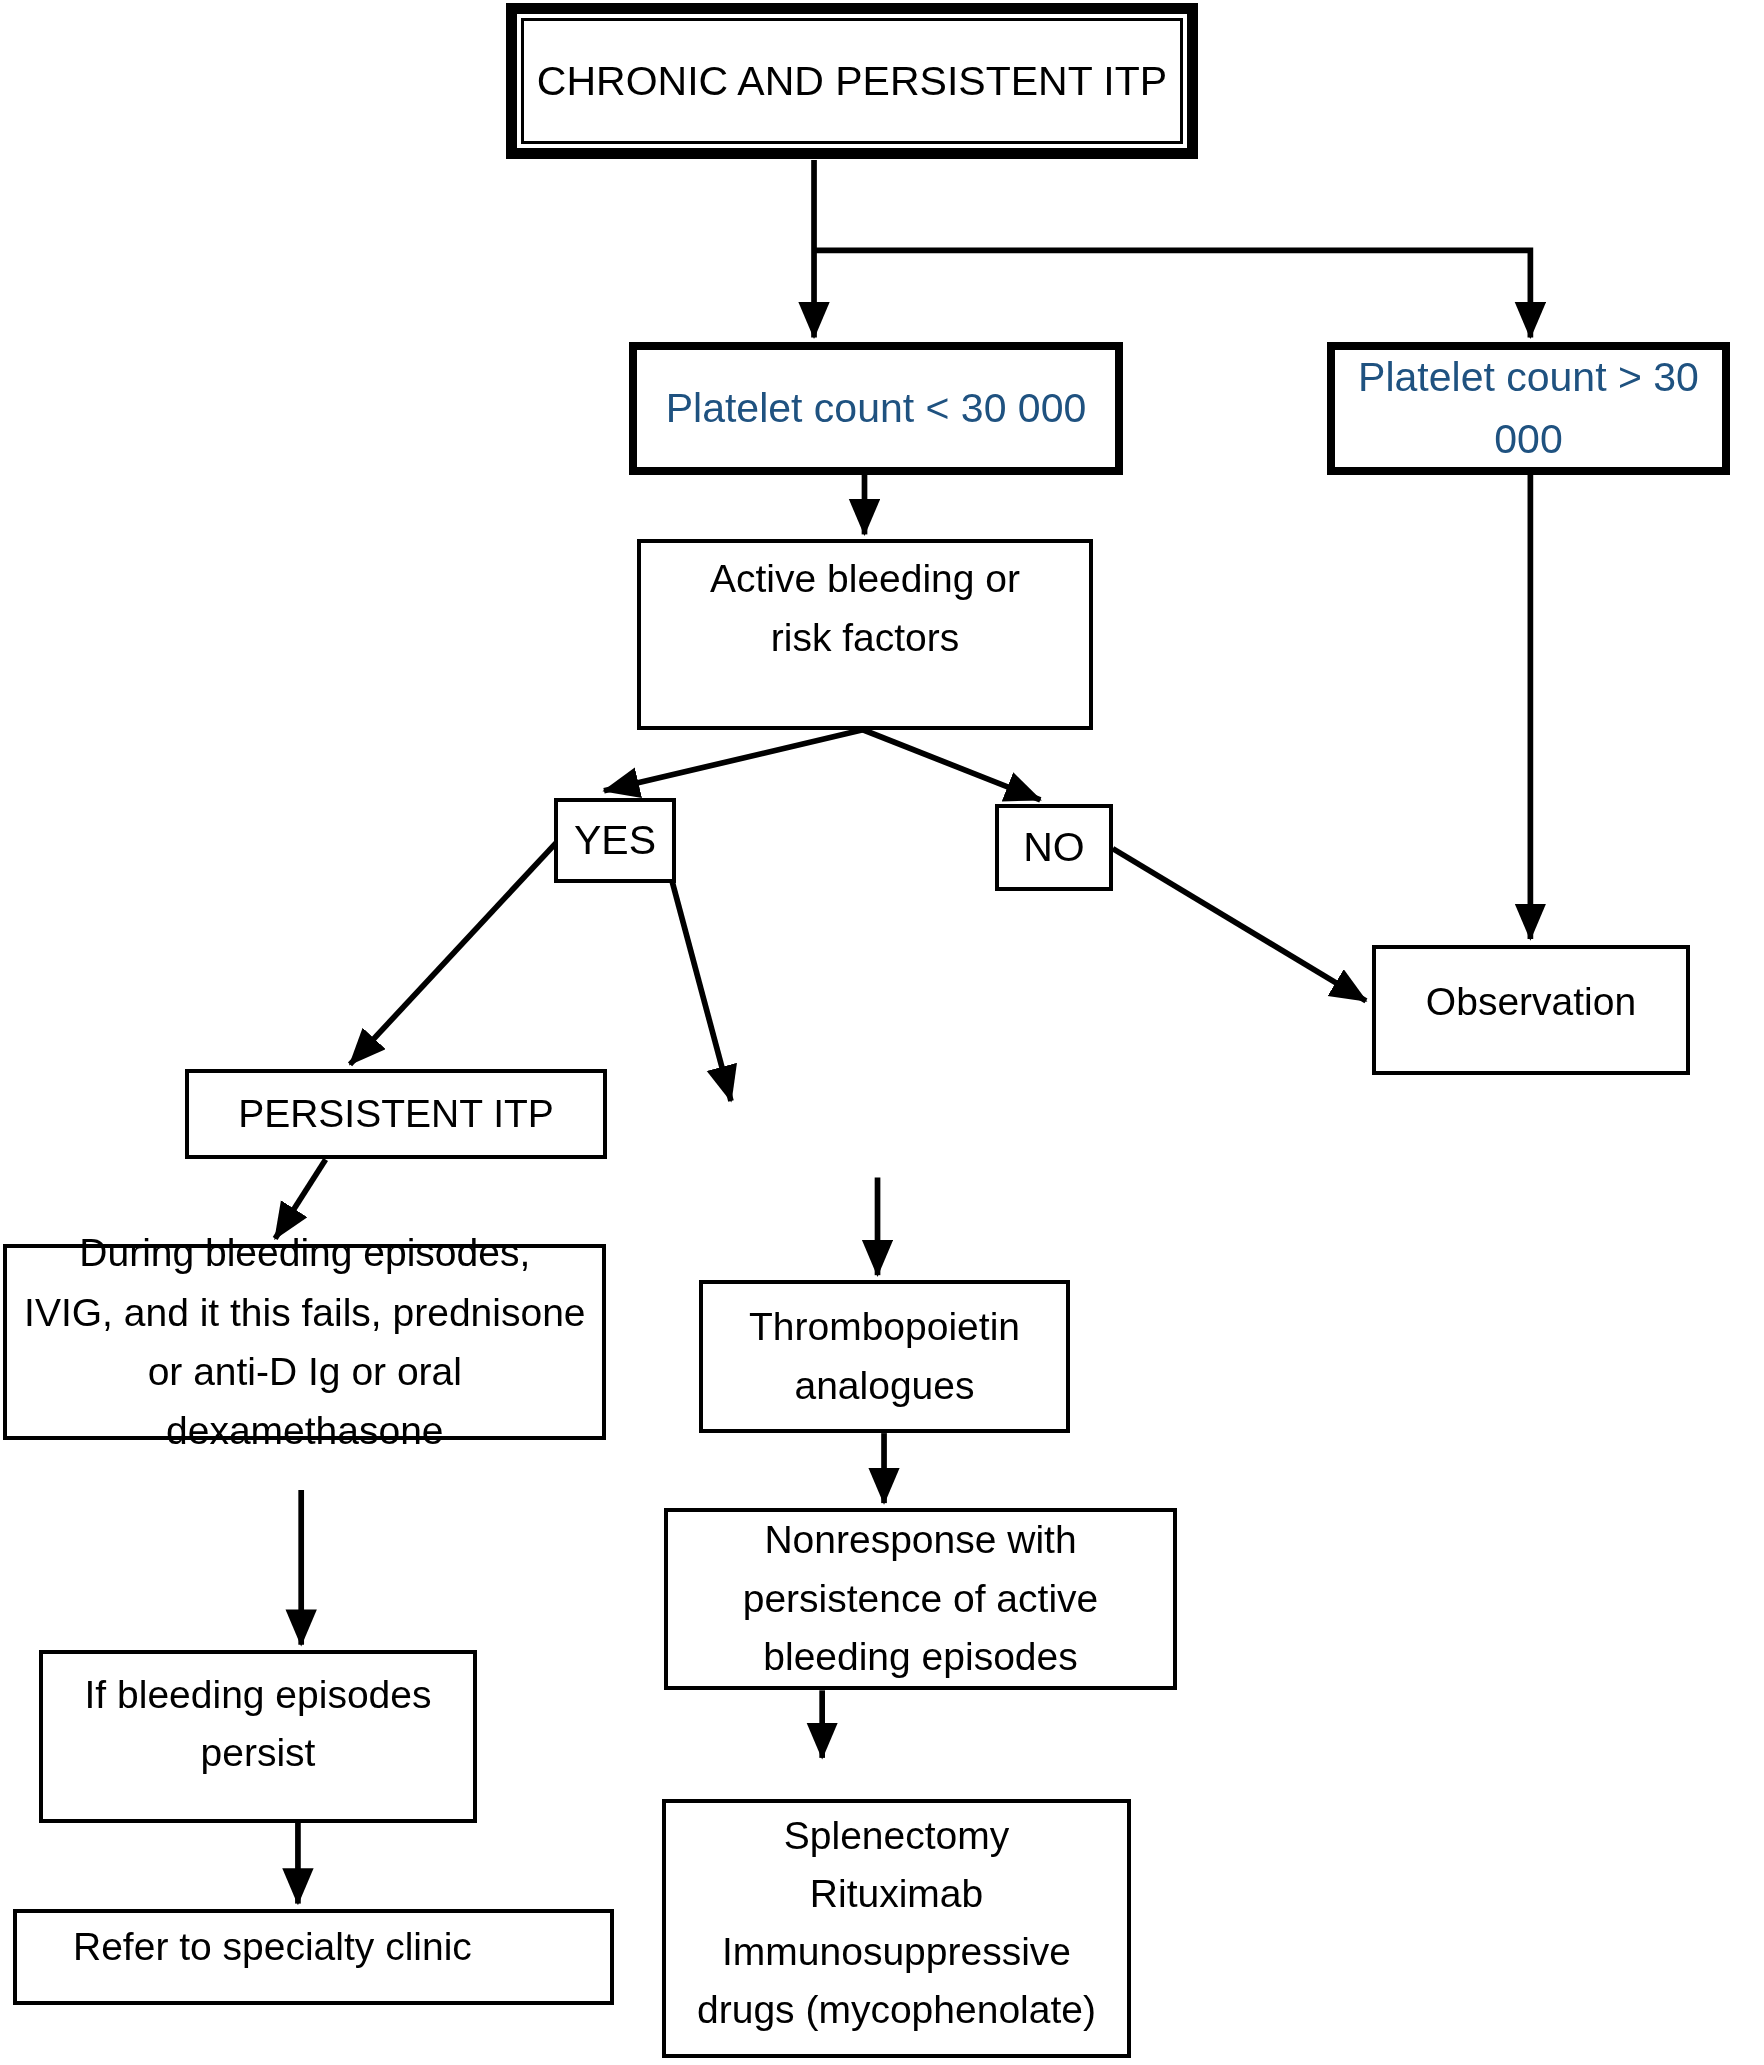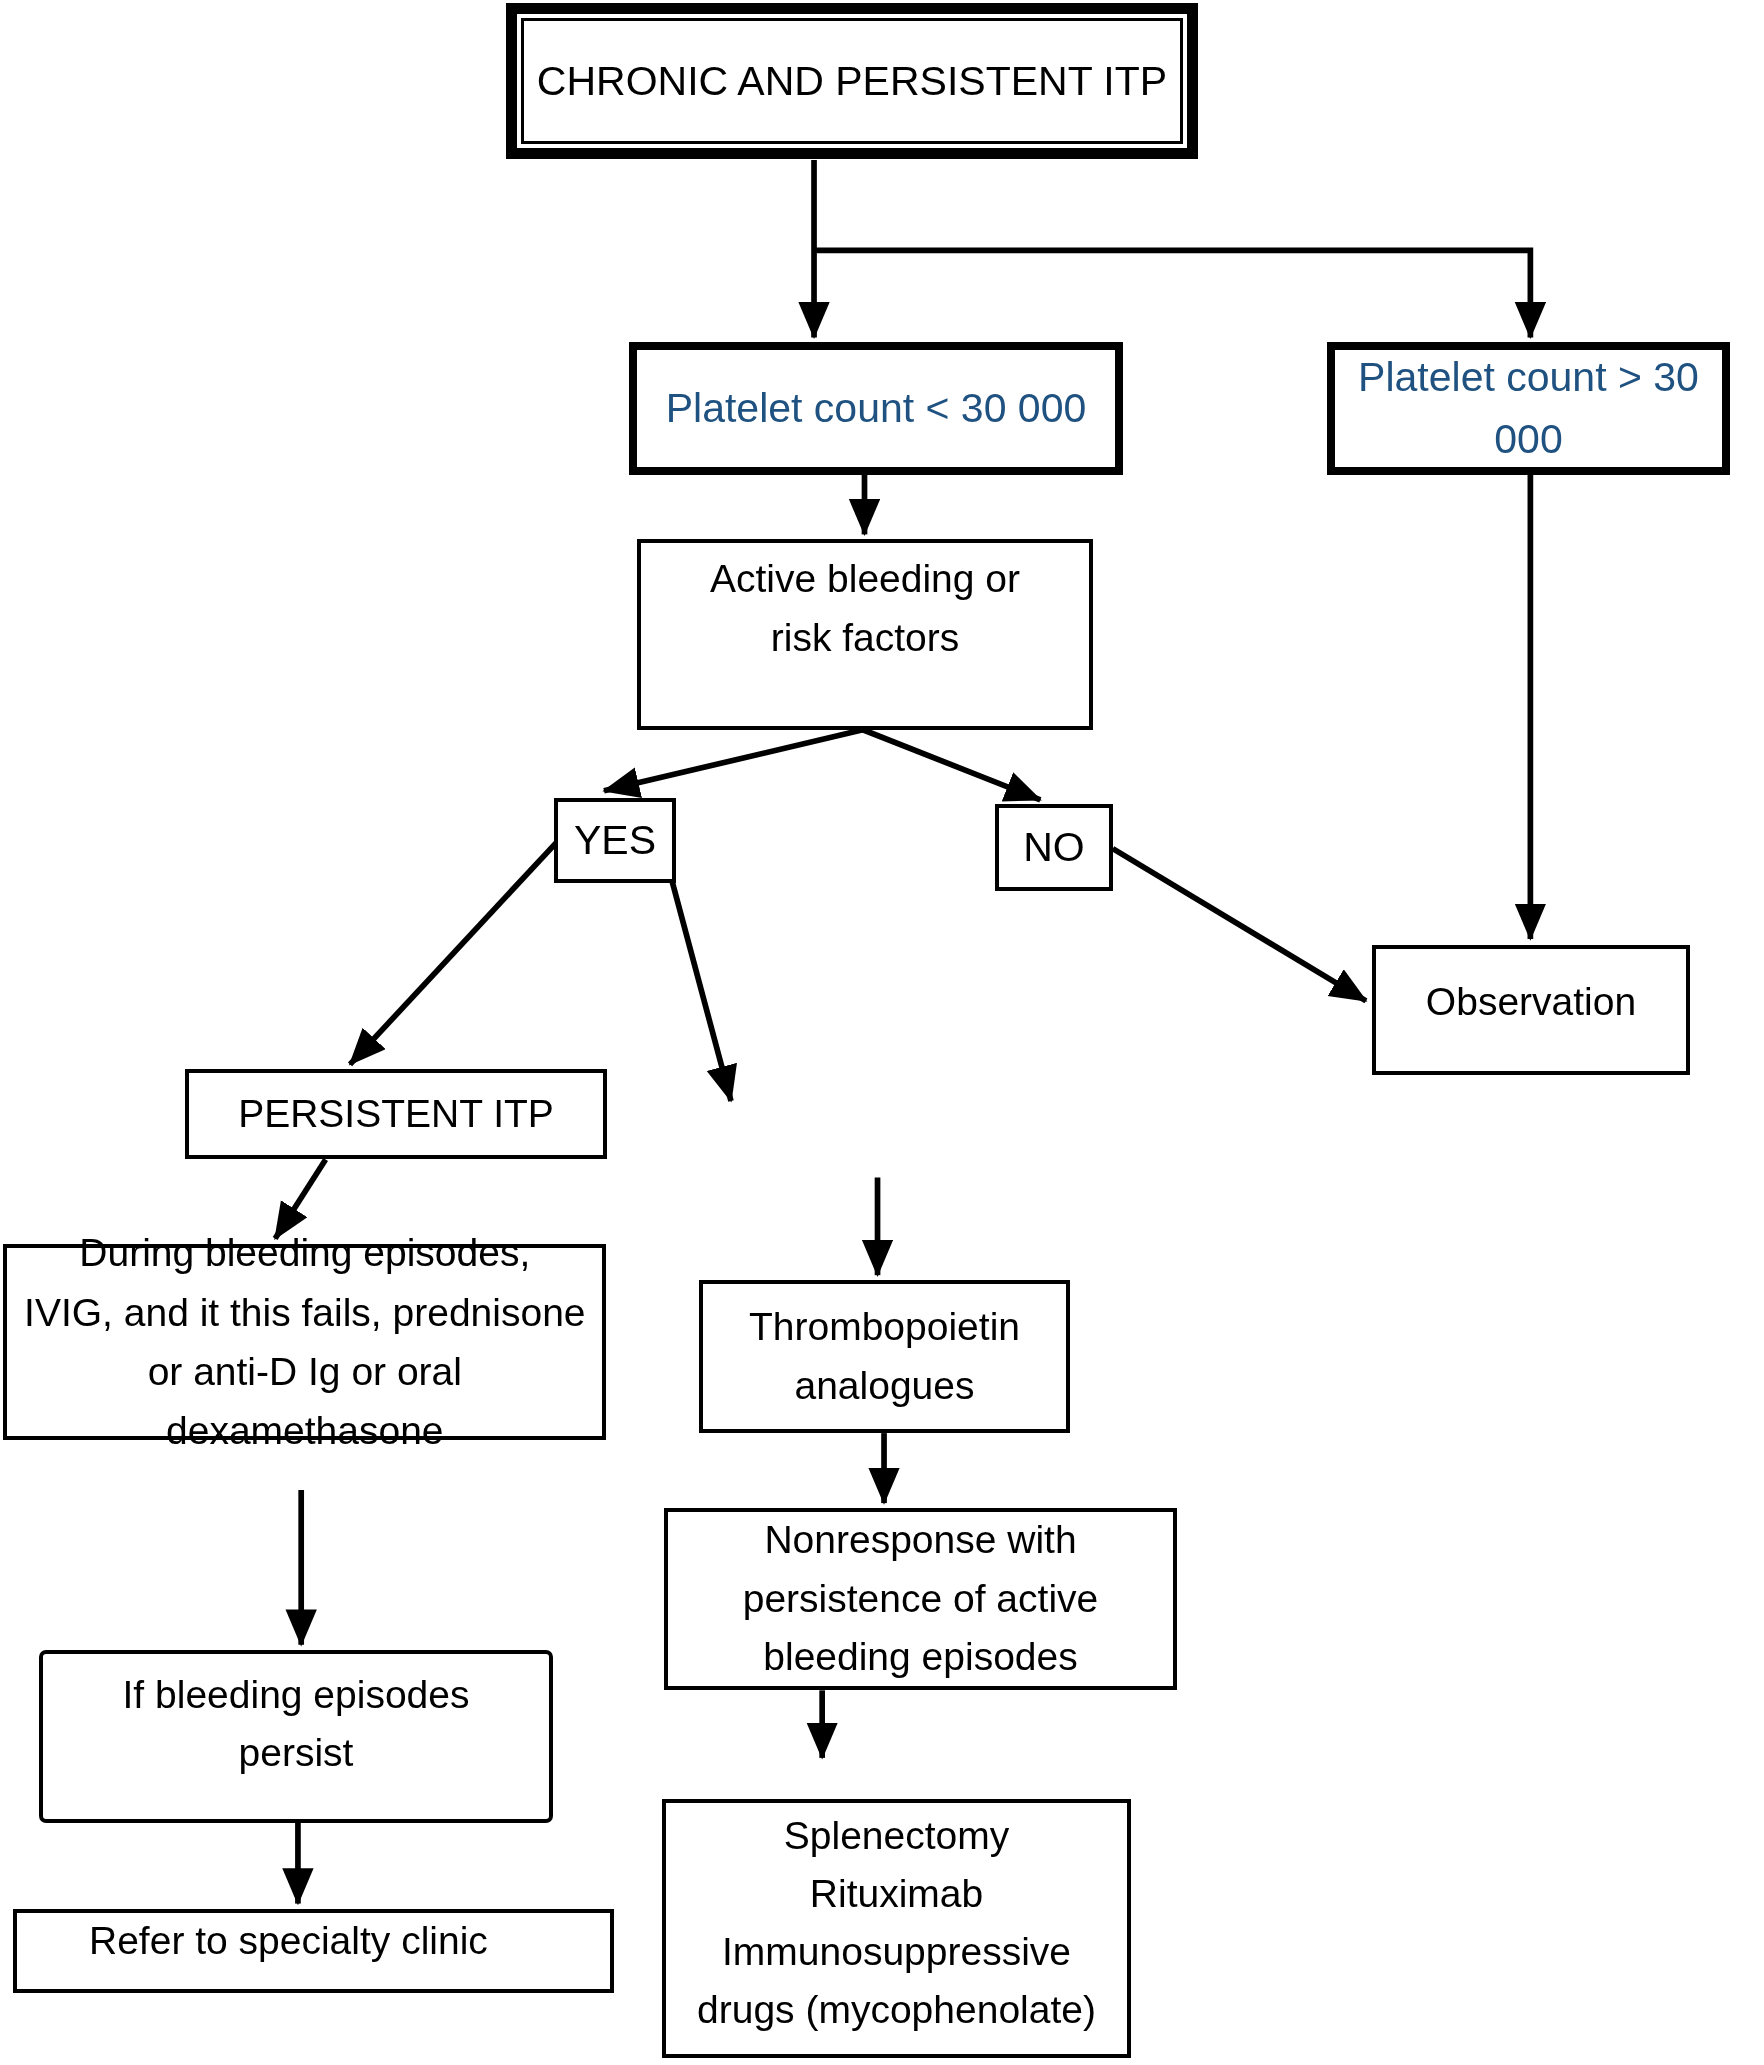--- a/index.html
+++ b/index.html
@@ -95,32 +95,31 @@
     left:699px; top:1106px; width:347px; height:72px;
   }
   .n-during{
     left:3.3px; top:1244px; width:603px; height:196px;
     line-height:1.52;
   }
   .n-thrombo{
     left:699px; top:1280px; width:371px; height:153px;
   }
   .n-if{
-    left:39px; top:1650px; width:514px; height:173px;
+    left:39px; top:1650px; width:438px; height:173px;
     padding-bottom:24.4px;
-    border-radius:7px;
   }
   .n-nonresponse{
     left:664px; top:1508px; width:513px; height:182px;
   }
   .n-refer{
-    left:13px; top:1909px; width:601px; height:84px;
+    left:13px; top:1909px; width:601px; height:96px;
     justify-content:flex-start;
     text-align:left;
-    padding-left:72px;
+    padding-left:56px;
     padding-bottom:19.5px;
   }
   .n-splenectomy{
     left:662px; top:1763px; width:469px; height:259px;
     padding-bottom:11.4px;
     line-height:1.48;
     margin-top:36px;
   }
 </style>
 </head>

